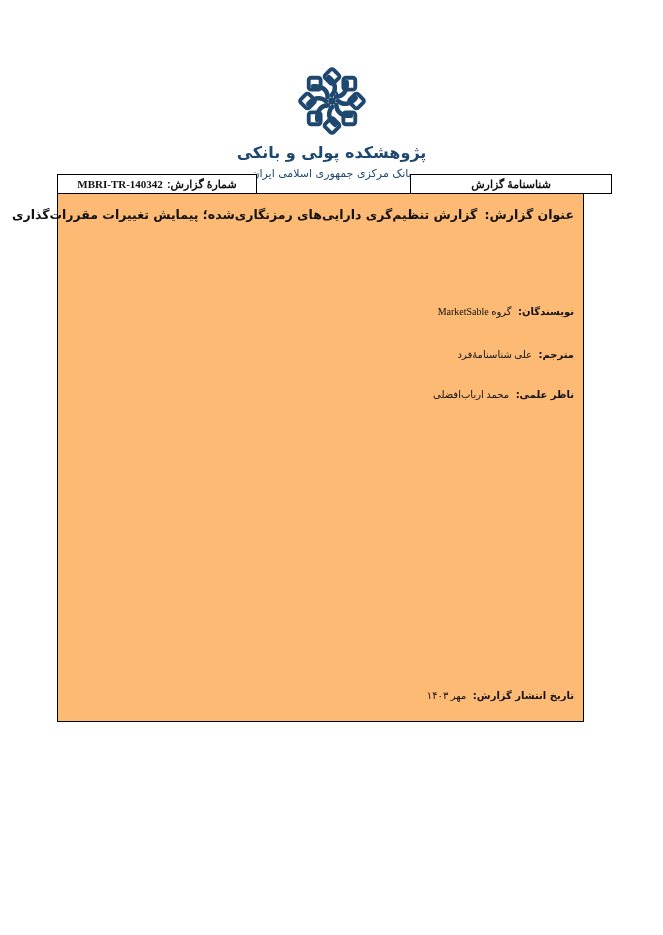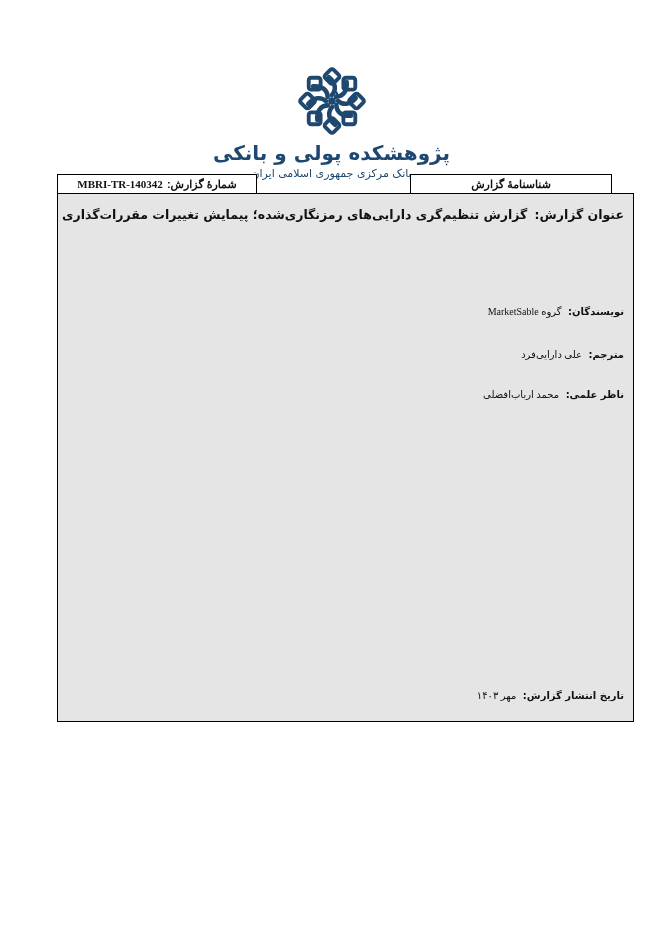--- a/index.html
+++ b/index.html
@@ -15,43 +15,43 @@
     direction:rtl;
   }
   
   .brand{
     position:absolute;top:66px;left:0;right:0;
     text-align:center;color:var(--brand);
   }
   .brand svg{display:block;margin:0 auto 6px auto;}
   .inst{
     font-family:"DejaVu Sans",sans-serif;
-    font-size:20px;font-weight:bold;line-height:22px;margin:0;
+    font-size:16px;font-weight:bold;line-height:22px;margin:0;
   }
   .org{
     font-family:"DejaVu Sans",sans-serif;
     font-size:11px;line-height:15px;margin-top:2px;
   }
   
   .idbox{
     position:absolute;top:174px;height:20px;box-sizing:border-box;
     border:1.5px solid var(--border);
     display:flex;align-items:center;justify-content:center;
     font-weight:bold;font-size:11px;white-space:nowrap;
     background:#ffffff;
   }
   #box-number{left:57px;width:200px;}
   #box-id{left:410px;width:202px;}
   .idbox .lbl{font-family:Liberation Sans, sans-serif;margin-left:4px;}
   .idbox .val{font-family:"Liberation Serif",serif;direction:ltr;unicode-bidi:embed;}
   
   #main-box{
-    position:absolute;left:57px;top:193px;width:577px;height:529px;
+    position:absolute;left:57px;top:193px;width:527px;height:529px;
     box-sizing:border-box;border:1.5px solid var(--border);
-    background:#e5e5e5;
+    background:#fdba74;
   }
   .line{
     position:absolute;right:9px;white-space:nowrap;
     font-family:"Liberation Serif","DejaVu Sans",serif;
     font-size:10px;line-height:16px;
   }
   .line .lbl{font-family:"DejaVu Sans",sans-serif;font-weight:bold;margin-left:4px;}
   .line .val{font-family:"Liberation Serif","DejaVu Sans",serif;}
   #line-title{top:13px;font-size:12.5px;}
   #line-title .val{font-family:"DejaVu Sans",sans-serif;font-weight:bold;}
@@ -104,21 +104,21 @@
       <span class="val">گزارش تنظیم‌گری دارایی‌های رمزنگاری‌شده؛ پیمایش تغییرات مقررات‌گذاری</span>
     </div>
 
     <div class="line" id="line-authors">
       <span class="lbl">نویسندگان:</span>
       <span class="val">گروه MarketSable</span>
     </div>
 
     <div class="line" id="line-translator">
       <span class="lbl">مترجم:</span>
-      <span class="val">علی دارایی‌فرد</span>
+      <span class="val">علی شناسنامۀ‌فرد</span>
     </div>
 
     <div class="line" id="line-supervisor">
       <span class="lbl">ناظر علمی:</span>
       <span class="val">محمد ارباب‌افضلی</span>
     </div>
 
     <div class="line" id="line-date">
       <span class="lbl">تاریخ انتشار گزارش:</span>
       <span class="val">مهر ۱۴۰۳</span>

